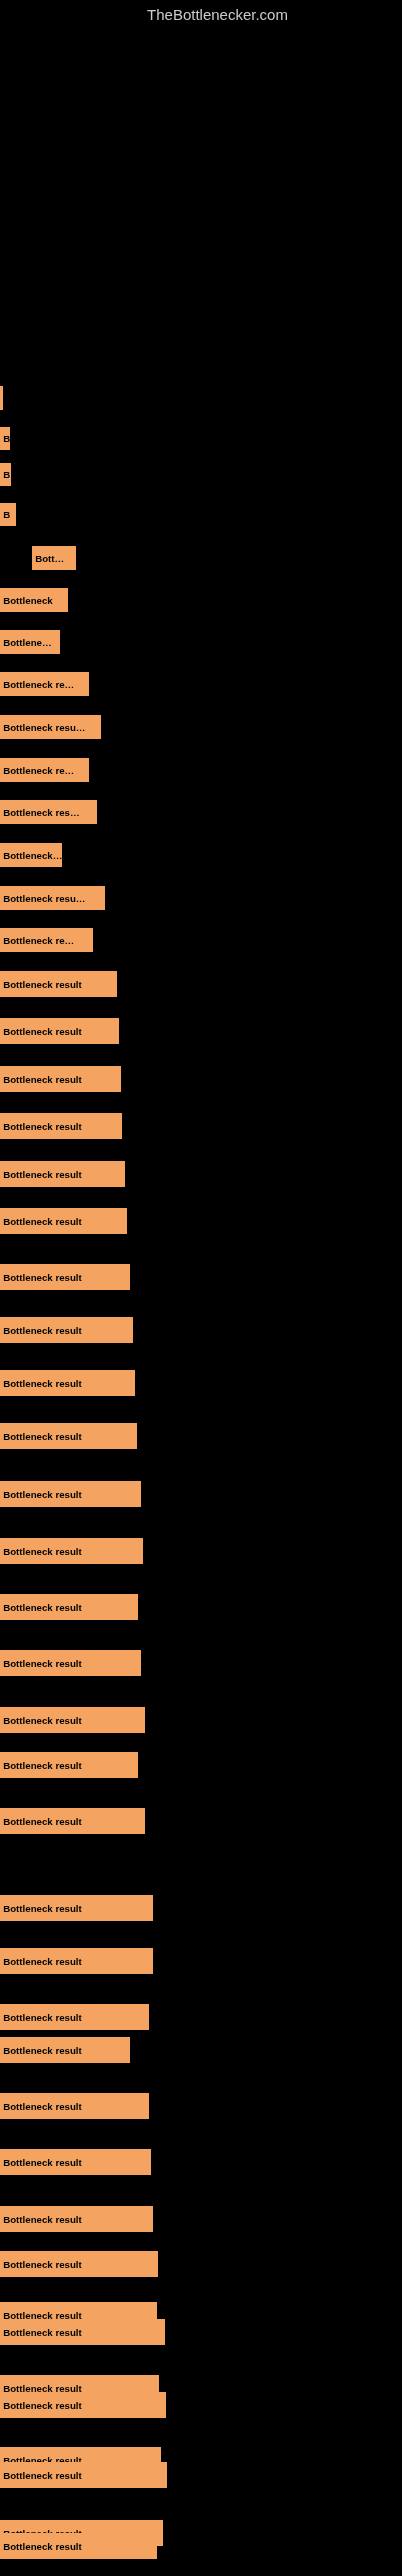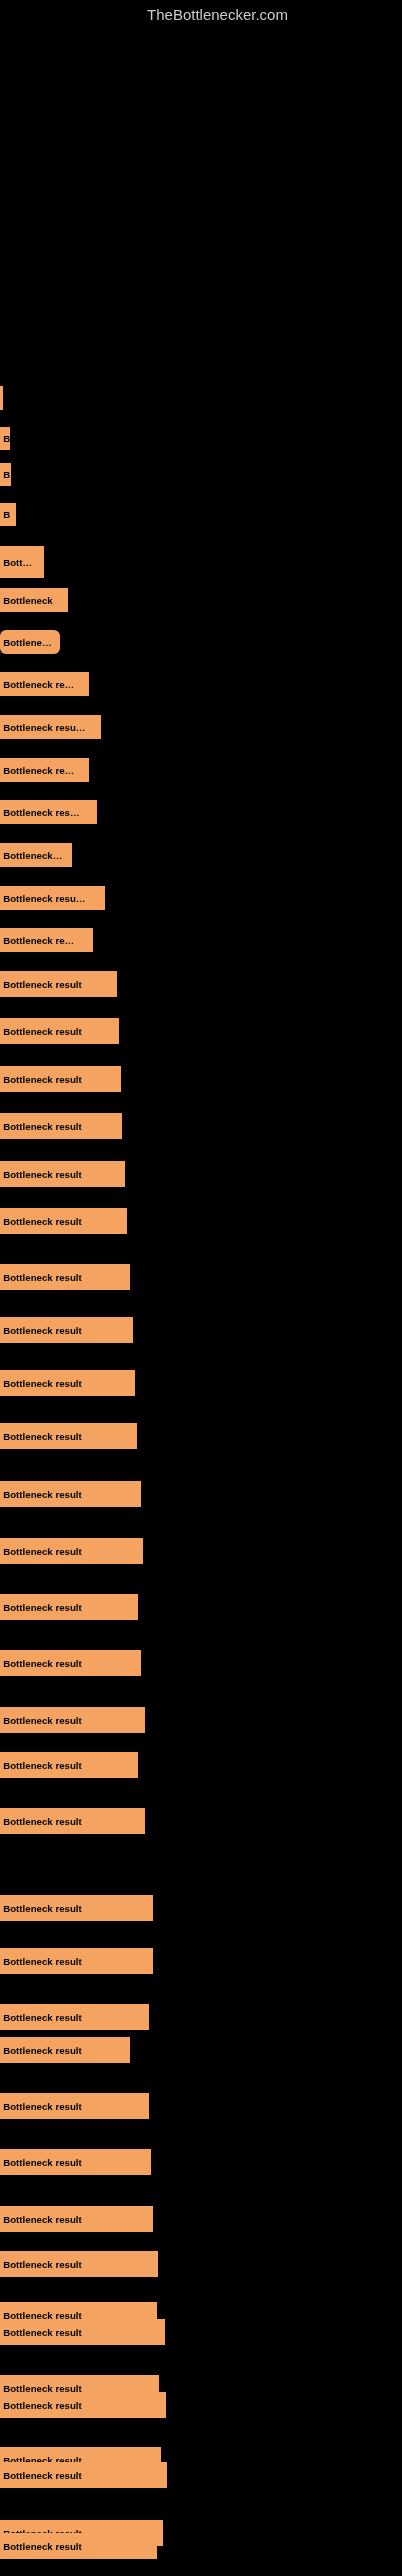--- a/index.html
+++ b/index.html
@@ -42,28 +42,28 @@
 </head>
 <body>
 
 <span class="site-title">TheBottlenecker.com</span>
 
 <div id="bars-container">
     <div class="result-bar" style="top: 386px; width: 1.6px; height: 24px;">|</div>
     <div class="result-bar" style="top: 427px; width: 9.7px; height: 22.5px;">B</div>
     <div class="result-bar" style="top: 463px; width: 11.3px; height: 22.5px;">B</div>
     <div class="result-bar" style="top: 503px; width: 16px; height: 22.5px;">B</div>
-    <div class="result-bar" style="top: 546px; width: 44px; height: 32px;">Bott…</div>
+    <div class="result-bar" style="top: 546px; width: 44px; height: 24px; margin-left: 32px;">Bott…</div>
     <div class="result-bar" style="top: 588px; width: 68px; height: 24px; text-align: right;">Bottleneck</div>
-    <div class="result-bar" style="top: 630px; width: 60px; height: 24px; border-radius: 6px;">Bottlene…</div>
+    <div class="result-bar" style="top: 630px; width: 60px; height: 24px;">Bottlene…</div>
     <div class="result-bar" style="top: 672px; width: 89px; height: 24px;">Bottleneck re…</div>
     <div class="result-bar" style="top: 715px; width: 101px; height: 24px;">Bottleneck resu…</div>
     <div class="result-bar" style="top: 758px; width: 89px; height: 24px;">Bottleneck re…</div>
     <div class="result-bar" style="top: 800px; width: 97px; height: 24px;">Bottleneck res…</div>
-    <div class="result-bar" style="top: 843px; width: 72px; height: 24px;">Bottleneck…</div>
+    <div class="result-bar" style="top: 843px; width: 62px; height: 24px;">Bottleneck…</div>
     <div class="result-bar" style="top: 886px; width: 105px; height: 24px;">Bottleneck resu…</div>
     <div class="result-bar" style="top: 928px; width: 93px; height: 24px;">Bottleneck re…</div>
     <div class="result-bar" style="top: 971px; width: 117px; height: 26px;">Bottleneck result</div>
     <div class="result-bar" style="top: 1018px; width: 119px; height: 26px;">Bottleneck result</div>
     <div class="result-bar" style="top: 1066px; width: 121px; height: 26px;">Bottleneck result</div>
     <div class="result-bar" style="top: 1113px; width: 122px; height: 26px;">Bottleneck result</div>
     <div class="result-bar" style="top: 1161px; width: 125px; height: 26px;">Bottleneck result</div>
     <div class="result-bar" style="top: 1208px; width: 127px; height: 26px;">Bottleneck result</div>
     <div class="result-bar" style="top: 1264px; width: 130px; height: 26px;">Bottleneck result</div>
     <div class="result-bar" style="top: 1317px; width: 133px; height: 26px;">Bottleneck result</div>

